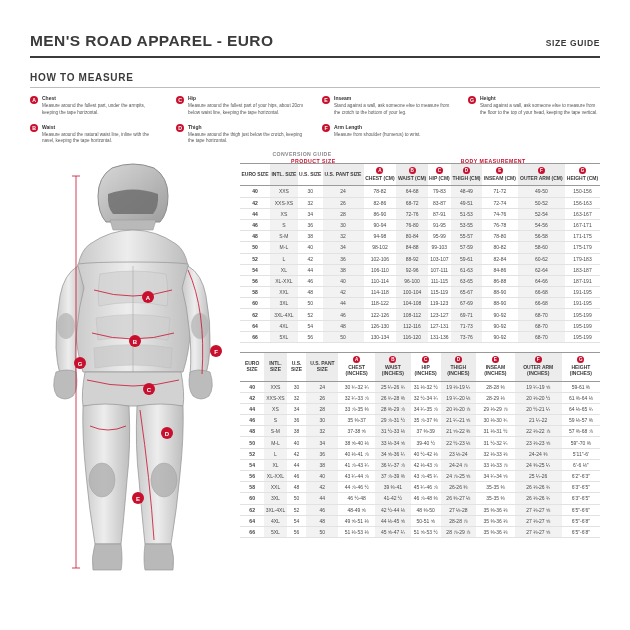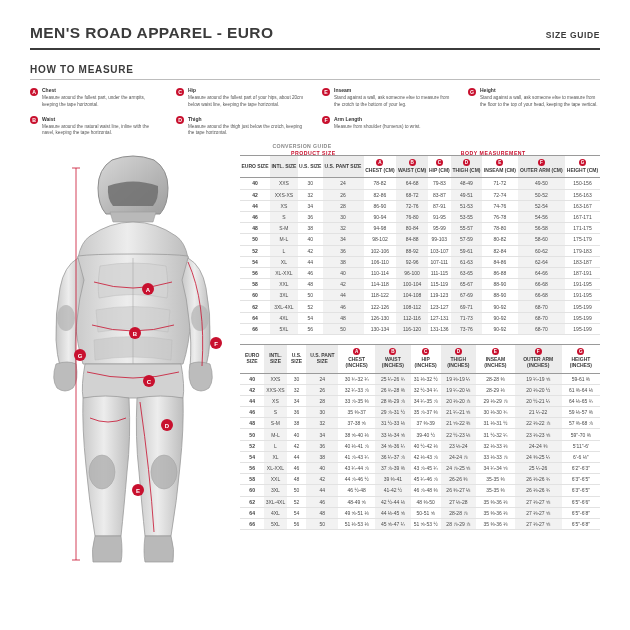--- a/index.html
+++ b/index.html
@@ -3,21 +3,21 @@
 <meta charset="utf-8">
 <style>
   html,body{margin:0;padding:0;}
   body{
     width:630px;height:630px;
     background:#ffffff;
     font-family:"Liberation Sans", sans-serif;
     color:#3b3b3b;
     overflow:hidden;
   }
-  .page{position:relative;width:630px;height:630px;box-sizing:border-box;padding:24px 30px 10px 30px;}
+  .page{position:relative;width:630px;height:630px;box-sizing:border-box;padding:32px 30px 10px 30px;}
 
   
   .hdr{display:flex;align-items:flex-end;justify-content:space-between;}
   .hdr h1{
     margin:0;font-size:15.5px;font-weight:bold;letter-spacing:.4px;color:#3b3b3b;
   }
   .hdr .guide{
     font-size:8.5px;font-weight:bold;letter-spacing:.6px;color:#3b3b3b;
     padding-bottom:2px;
   }

